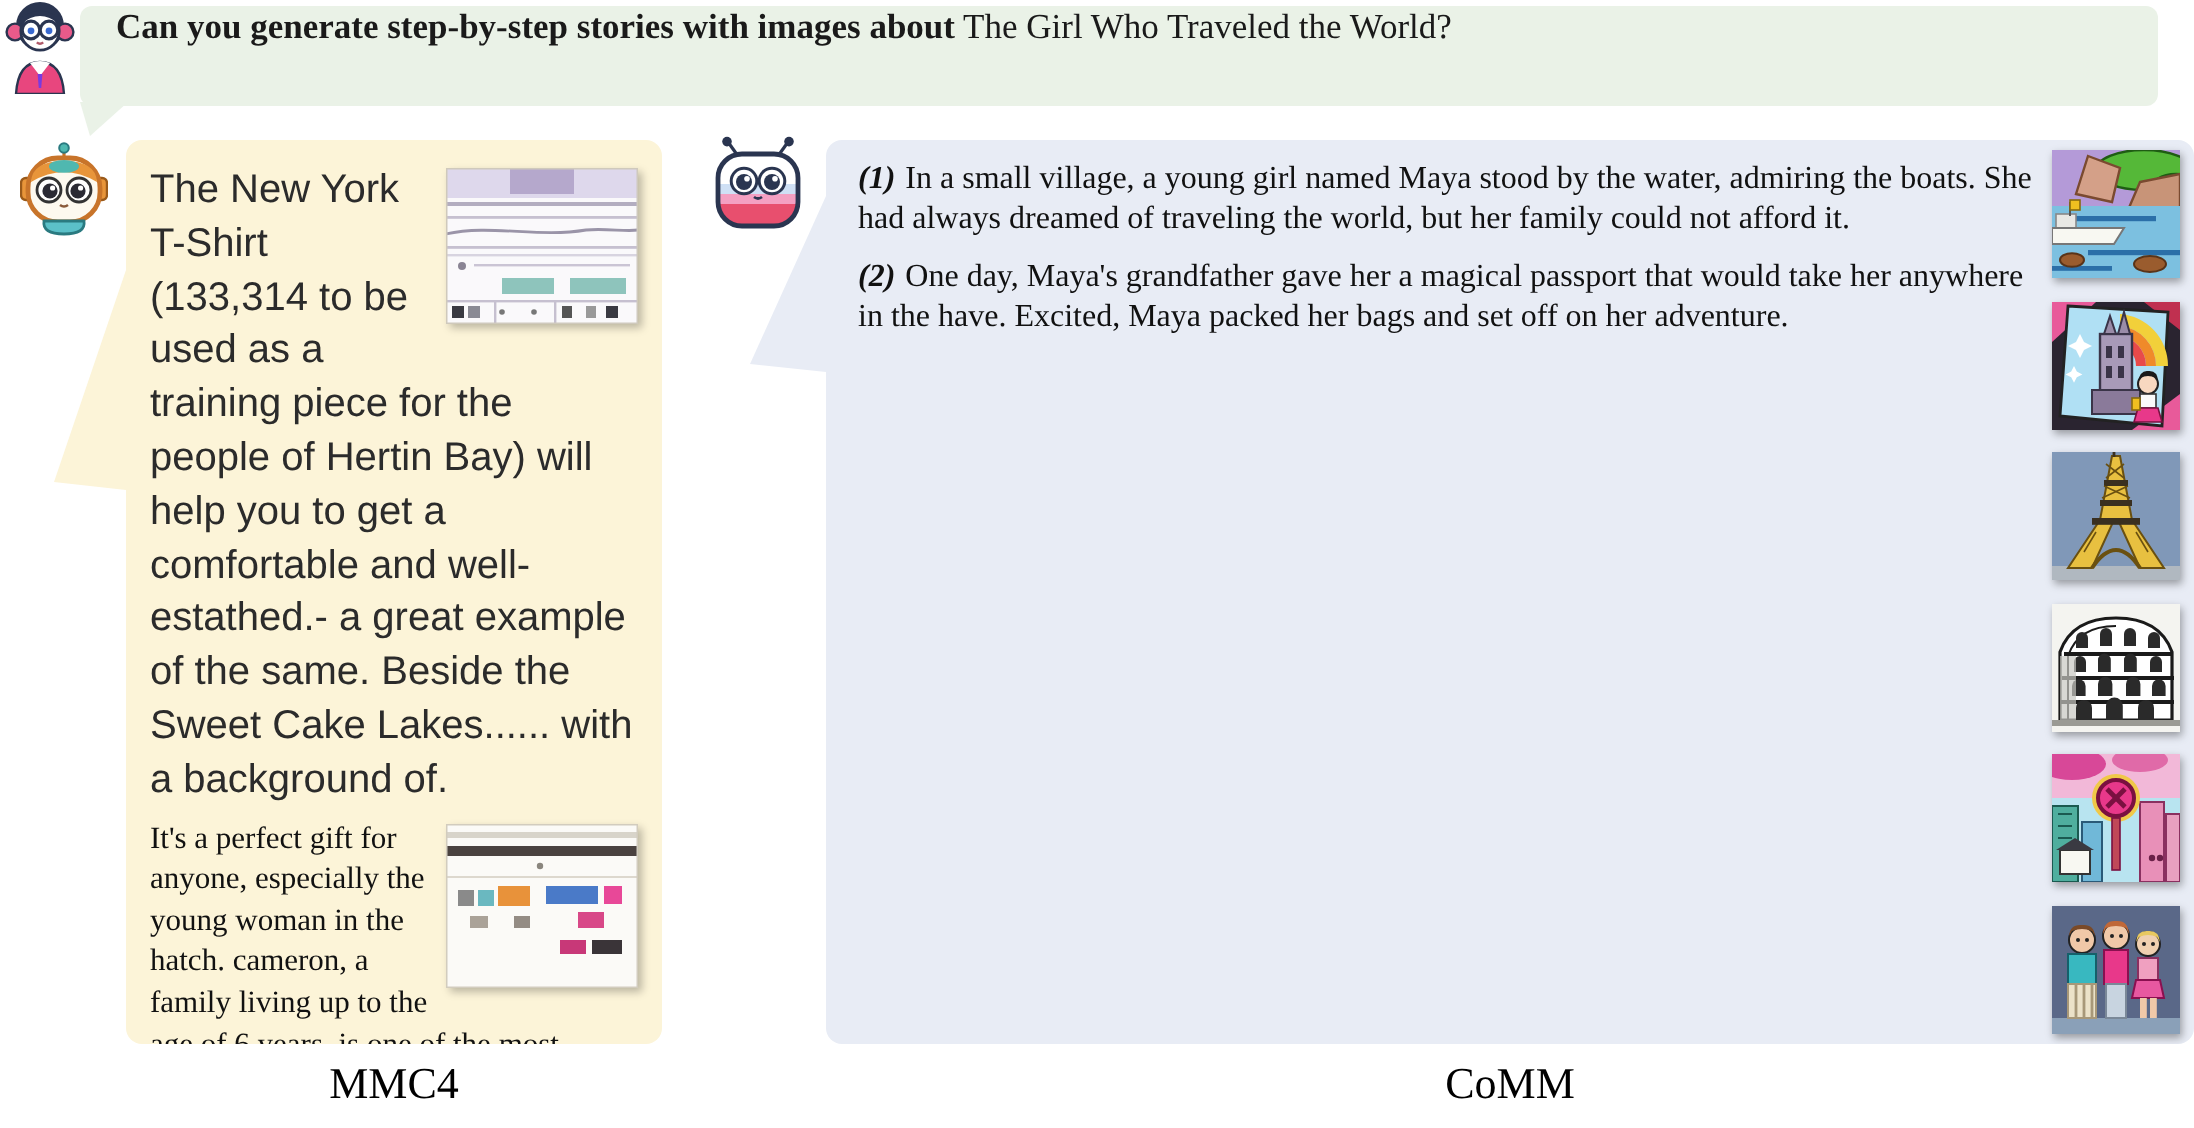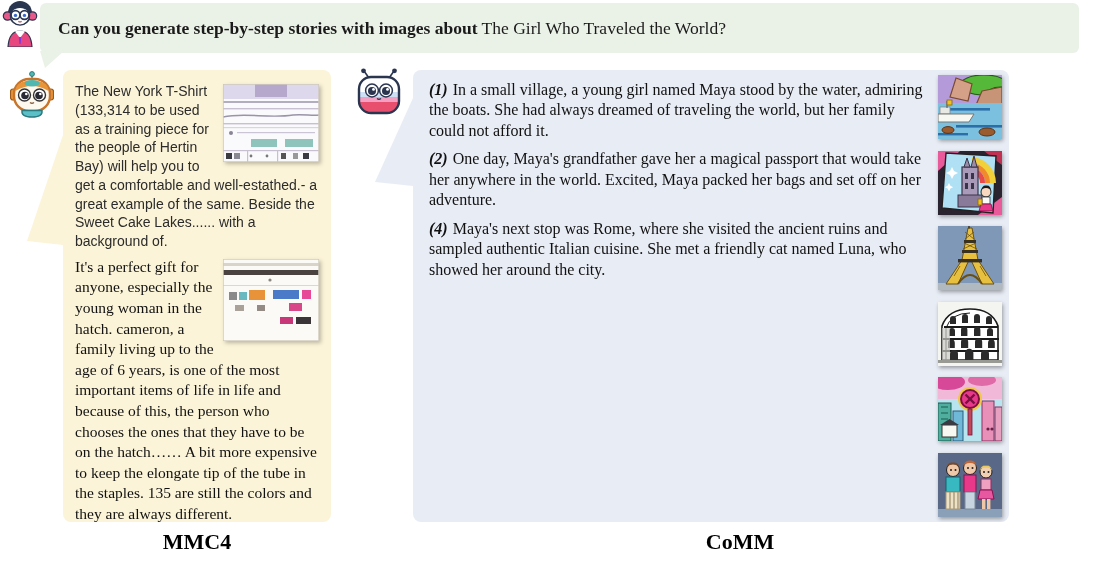--- a/index.html
+++ b/index.html
@@ -2,45 +2,45 @@
 <html><head>
 <meta charset="utf-8">
 <style>
   html,body{margin:0;padding:0;background:#ffffff;}
   .canvas{position:relative;width:1097px;height:564px;background:#ffffff;overflow:hidden;
           font-family:"Liberation Serif", serif;color:#1a1a1a;}
 
   
   .user-avatar{position:absolute;left:2px;top:0px;width:36px;height:47px;}
   .prompt-bubble{position:absolute;left:40px;top:3px;width:1039px;height:50px;
-                 background:#eaf2e7;border-radius:6px;display:flex;align-items:center;
+                 background:#eaf2e7;border-radius:6px;display:flex;
                  padding:0 14px 0 18px;box-sizing:border-box;}
   .prompt-text{font-size:17.5px;line-height:1.2;}
   .prompt-text b{font-weight:bold;}
   .tail{position:absolute;}
 
   
   .mmc4-robot{position:absolute;left:10px;top:71px;width:44px;height:48px;}
   .mmc4-bubble{position:absolute;left:63px;top:70px;width:268px;height:452px;
                background:#fcf4d8;border-radius:8px;box-sizing:border-box;
                padding:12px 12px 8px 12px;overflow:hidden;}
-  .mmc4-p1{font-family:"Liberation Sans", sans-serif;font-size:14px;line-height:1.34;
+  .mmc4-p1{font-family:"Liberation Sans", sans-serif;font-size:20px;line-height:1.34;
            color:#2b2b2b;margin:0 0 6px 0;}
   .mmc4-p2{font-family:"Liberation Serif", serif;font-size:15.5px;line-height:1.33;
            color:#111;margin:0;}
   .mfloat{float:right;margin:2px 0 4px 8px;box-shadow:2px 2px 4px rgba(0,0,0,.25);
           background:#fff;line-height:0;}
-  .panel-label{position:absolute;top:529px;text-align:center;font-weight:bold;
+  .panel-label{position:absolute;top:529px;text-align:center;font-weight:normal;
                font-size:22px;font-family:"Liberation Serif", serif;color:#000;}
   .label-mmc4{left:63px;width:268px;}
-  .label-comm{left:398px;width:684px;}
+  .label-comm{left:413px;width:684px;}
 
   
   .comm-robot{position:absolute;left:356px;top:68px;width:46px;height:50px;}
-  .comm-bubble{position:absolute;left:413px;top:70px;width:596px;height:452px;
+  .comm-bubble{position:absolute;left:413px;top:70px;width:684px;height:452px;
                background:#e8ecf5;border-radius:8px;box-sizing:border-box;
                display:flex;flex-direction:row;overflow:hidden;}
   .comm-text{flex:1;padding:10px 8px 8px 16px;box-sizing:border-box;}
   .story-step{font-size:16px;line-height:1.28;margin:0 0 8px 0;color:#111;}
   .step-num{font-weight:bold;font-style:italic;margin-right:5px;}
   .comm-images{width:72px;padding:5px 6px 5px 0;box-sizing:border-box;display:flex;
                flex-direction:column;justify-content:space-between;align-items:center;}
   .story-img{width:64px;height:64px;background:#fff;box-shadow:1px 2px 4px rgba(0,0,0,.35);
              line-height:0;}
   .story-img svg{display:block;}
@@ -183,22 +183,21 @@
       <path d="M21,30.5 Q23,32 25,30.5" fill="none" stroke="#2a3550" stroke-width="1.4"></path>
     </svg>
   </div>
 
   <svg class="tail" style="left:375px;top:98px" width="39" height="90" viewBox="0 0 39 90">
     <polygon points="38,0 38,88 0,84" fill="#e8ecf5"></polygon>
   </svg>
   <div class="comm-bubble">
     <div class="comm-text">
       <p class="story-step"><span class="step-num">(1)</span><span>In a small village, a young girl named Maya stood by the water, admiring the boats. She had always dreamed of traveling the world, but her family could not afford it.</span></p>
-      <p class="story-step"><span class="step-num">(2)</span><span>One day, Maya's grandfather gave her a magical passport that would take her anywhere in the world. Excited, Maya packed her bags and set off on her adventure.</span></p>
-      <p class="story-step"><span class="step-num">(4)</span><span>Maya's next stop was Rome, where she visited the ancient ruins and sampled authentic Italian cuisine. She met a friendly cat named Luna, who showed her around the city.</span></p>
+      <p class="story-step"><span class="step-num">(2)</span><span>One day, Maya's grandfather gave her a magical passport that would take her anywhere in the have. Excited, Maya packed her bags and set off on her adventure.</span></p>
     </div>
     <div class="comm-images">
 
       <span class="story-img">
         <svg width="64" height="64" viewBox="0 0 64 64">
           <rect width="64" height="30" fill="#b49ad8"></rect>
           <ellipse cx="46" cy="10" rx="24" ry="10" fill="#55b838" stroke="#1f5c14" stroke-width="1.2"></ellipse>
           <ellipse cx="62" cy="20" rx="13" ry="8" fill="#55b838" stroke="#1f5c14" stroke-width="1.2"></ellipse>
           <polygon points="18,3 34,9 30,26 12,22" fill="#d4a088" stroke="#7a4a30" stroke-width="1.2"></polygon>
           <polygon points="44,16 64,12 64,30 38,30" fill="#c89478" stroke="#7a4a30" stroke-width="1.2"></polygon>

